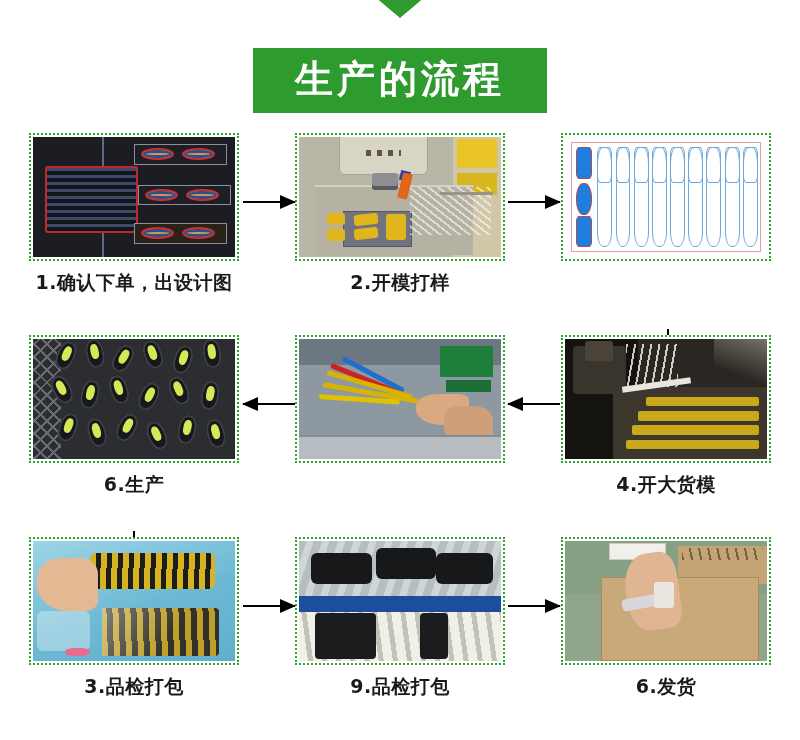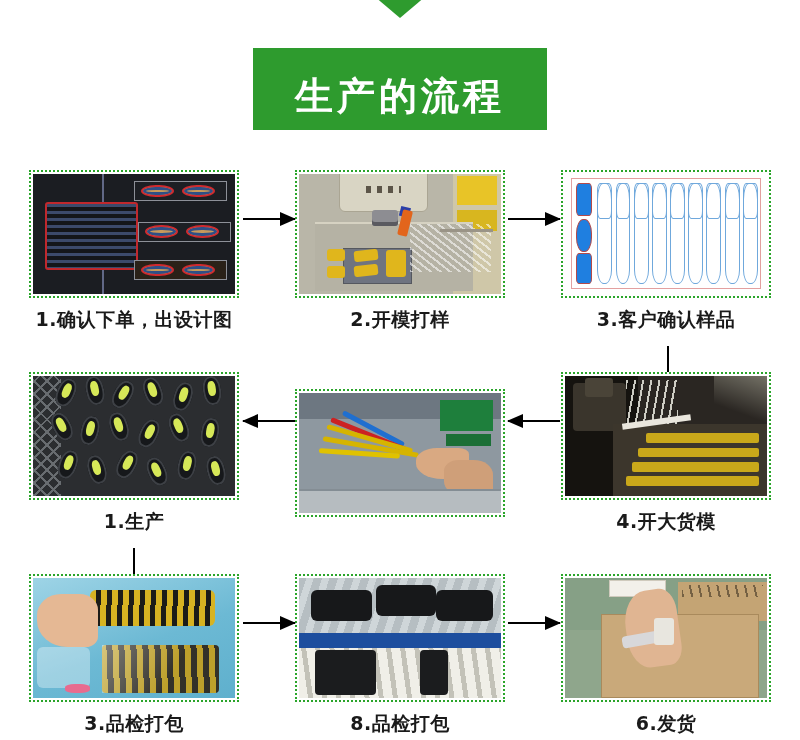--- a/index.html
+++ b/index.html
@@ -35,36 +35,36 @@
     display: flex;
     justify-content: center;
     margin-top: 26px;
   }
   .title-banner {
     background: #2e9b2e;
     color: #ffffff;
     font-size: 38px;
     font-weight: 700;
     letter-spacing: 4px;
-    padding: 28px 42px 13px 42px;
+    padding: 11px 42px 13px 42px;
     line-height: 1.08;
     white-space: nowrap;
   }
 
   
   .flow {
     position: relative;
     width: 800px;
     margin-top: 20px;
   }
   .row {
     position: relative;
     display: flex;
     justify-content: center;
-    align-items: center;
+    align-items: flex-start;
     height: 202px;
   }
   .cell {
     width: 266px;
     display: flex;
     flex-direction: column;
     align-items: center;
   }
 
   .thumb {
@@ -388,21 +388,20 @@
           <div class="colTop" style="left:70%"></div>
           <div class="col" style="left:79%"></div>
           <div class="colTop" style="left:79%"></div>
           <div class="col" style="left:88%"></div>
           <div class="colTop" style="left:88%"></div>
           <div class="blue b1"></div>
           <div class="blue b2"></div>
           <div class="blue b3"></div>
         </div>
       </div>
-      <div class="caption">3.客户确认样品</div>
     </div>
 
     <div class="h-arrow" style="left:243px; width:52px;"></div>
     <div class="h-arrow" style="left:508px; width:52px;"></div>
   </div>
 
   <div class="v-arrow" style="left:667px; top:196px; height:52px;"></div>
 
   <div class="row">
 
@@ -459,21 +458,21 @@
               <i></i>
             </div>
           <div class="part" style="left:72%;top:63%;transform:rotate(12deg)">
               <i></i>
             </div>
           <div class="part" style="left:86%;top:67%;transform:rotate(-14deg)">
               <i></i>
             </div>
         </div>
       </div>
-      <div class="caption">1.生产</div>
+      <div class="caption">6.生产</div>
     </div>
 
     <div class="cell">
       <div class="thumb">
         <div class="thumb-inner p5">
           <div class="topbar"></div>
           <div class="greenbd"></div>
           <div class="greenbd2"></div>
           <div class="wire w4"></div>
           <div class="wire w3"></div>
@@ -536,21 +535,21 @@
           <div class="floor"></div>
           <div class="blackbag bb1"></div>
           <div class="blackbag bb2"></div>
           <div class="blackbag bb3"></div>
           <div class="bluebar"></div>
           <div class="whiterow"></div>
           <div class="darkrow"></div>
           <div class="darkrow2"></div>
         </div>
       </div>
-      <div class="caption">8.品检打包</div>
+      <div class="caption">9.品检打包</div>
     </div>
 
     <div class="cell">
       <div class="thumb">
         <div class="thumb-inner p9">
           <div class="wall"></div>
           <div class="carton2"></div>
           <div class="scribble"></div>
           <div class="carton"></div>
           <div class="label"></div>

